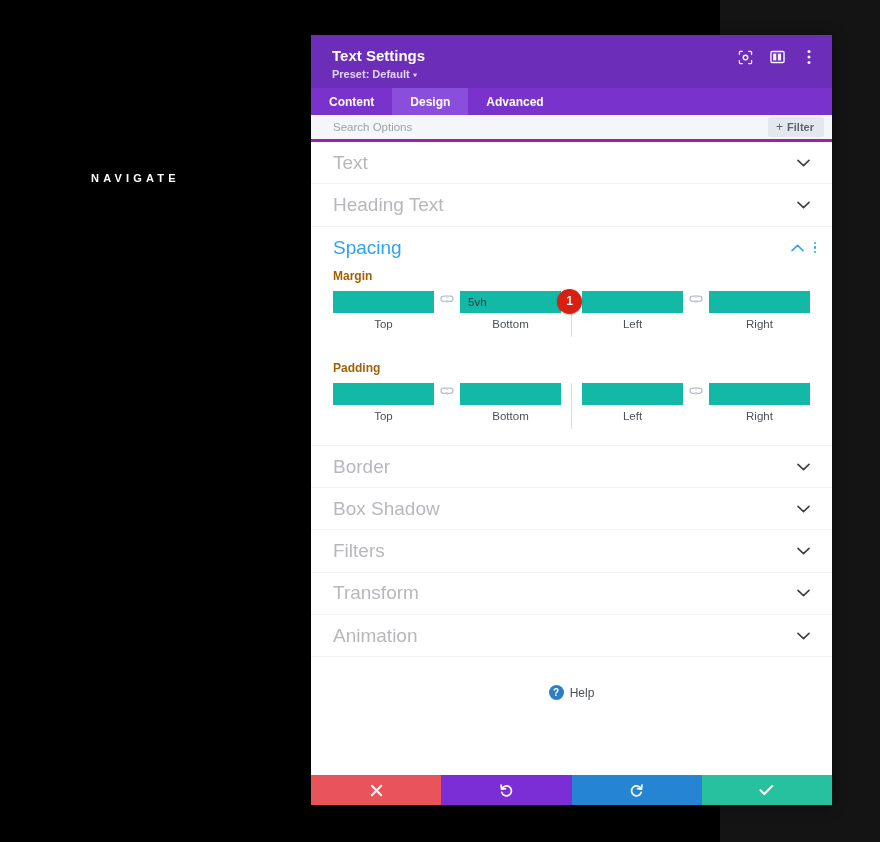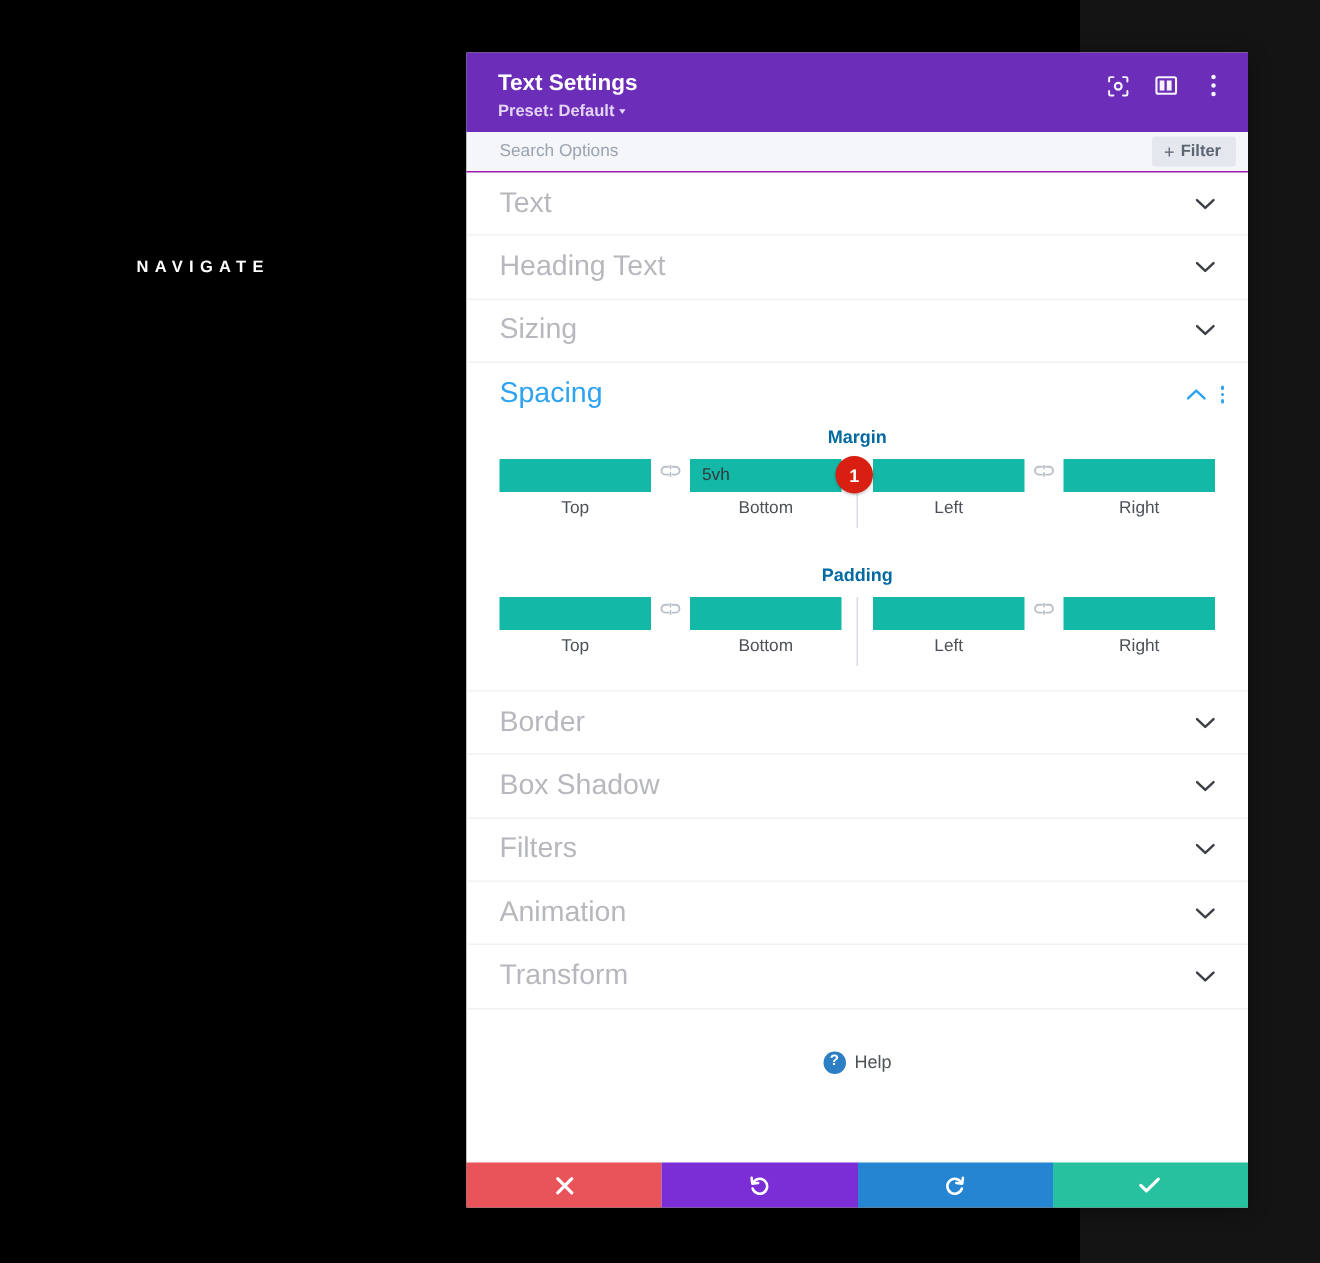--- a/index.html
+++ b/index.html
@@ -97,21 +97,21 @@
     display: flex;
     align-items: center;
     cursor: pointer;
     white-space: nowrap;
   }
   .tab.active { background: #8b4ddb; }
 
   
   .search-row {
     background: #f4f6f9;
-    border-bottom: 1px solid #a21caf;
+    border-bottom: 3px solid #a21caf;
     height: 27px;
     display: flex;
     align-items: center;
     padding-left: 22px;
     padding-right: 8px;
     flex: 0 0 auto;
     position: relative;
   }
   .search-input {
     border: none;
@@ -180,24 +180,23 @@
   .open-head-icons { display: flex; align-items: center; gap: 10px; }
   .dots { display: flex; flex-direction: column; gap: 2px; cursor: pointer; }
   .dots i { width: 2.5px; height: 2.5px; border-radius: 50%; background: #2ea3f2; display: block; }
 
   .section-inner {
     padding: 0 22px 16px 22px;
     border-bottom: 1px solid #f1f2f4;
   }
   .group-label {
     font-size: 12px;
-    color: #0369a1;
+    color: #a16207;
     font-weight: bold;
     margin-bottom: 8px;
-    text-align: center;
   }
   .group-label.second { margin-top: 24px; }
 
   .field-row {
     display: flex;
     align-items: flex-start;
     position: relative;
   }
   .pair {
     display: flex;
@@ -327,20 +326,25 @@
         <div class="hicon">
           <svg width="4" height="16" viewBox="0 0 4 16">
             <circle cx="2" cy="2.4" r="1.5" fill="#ffffff"></circle>
             <circle cx="2" cy="8" r="1.5" fill="#ffffff"></circle>
             <circle cx="2" cy="13.6" r="1.5" fill="#ffffff"></circle>
           </svg>
         </div>
       </div>
     </div>
 
+    <div class="tabs">
+      <div class="tab">Content</div>
+      <div class="tab active">Design</div>
+      <div class="tab">Advanced</div>
+    </div>
 
     <div class="search-row">
       <input class="search-input" type="text" placeholder="Search Options" style="">
       <div class="filter-btn">
         <span class="plus-ico">+</span>
         <span>Filter</span>
       </div>
     </div>
 
     <div class="modal-body">
@@ -356,28 +360,20 @@
 
       <div class="acc">
         <span class="acc-label">Heading Text</span>
         <span class="chev">
           <svg width="13" height="8" viewBox="0 0 13 8">
               <path d="M1 1.4L6.5 6.6L12 1.4" fill="none" stroke="#3c3f45" stroke-width="1.6" stroke-linecap="round" stroke-linejoin="round"></path>
             </svg>
         </span>
       </div>
 
-      <div class="acc">
-        <span class="acc-label">Sizing</span>
-        <span class="chev">
-          <svg width="13" height="8" viewBox="0 0 13 8">
-              <path d="M1 1.4L6.5 6.6L12 1.4" fill="none" stroke="#3c3f45" stroke-width="1.6" stroke-linecap="round" stroke-linejoin="round"></path>
-            </svg>
-        </span>
-      </div>
 
       <div class="acc-open-head">
         <span class="acc-label">Spacing</span>
         <span class="open-head-icons">
           <span class="chev">
             <svg width="13" height="8" viewBox="0 0 13 8">
                 <path d="M1 6.6L6.5 1.4L12 6.6" fill="none" stroke="#2ea3f2" stroke-width="1.6" stroke-linecap="round" stroke-linejoin="round"></path>
               </svg>
           </span>
           <span class="dots">
@@ -497,29 +493,29 @@
       </div>
       <div class="acc">
         <span class="acc-label">Filters</span>
         <span class="chev">
           <svg width="13" height="8" viewBox="0 0 13 8">
               <path d="M1 1.4L6.5 6.6L12 1.4" fill="none" stroke="#3c3f45" stroke-width="1.6" stroke-linecap="round" stroke-linejoin="round"></path>
             </svg>
         </span>
       </div>
       <div class="acc">
+        <span class="acc-label">Transform</span>
+        <span class="chev">
+          <svg width="13" height="8" viewBox="0 0 13 8">
+              <path d="M1 1.4L6.5 6.6L12 1.4" fill="none" stroke="#3c3f45" stroke-width="1.6" stroke-linecap="round" stroke-linejoin="round"></path>
+            </svg>
+        </span>
+      </div>
+      <div class="acc">
         <span class="acc-label">Animation</span>
-        <span class="chev">
-          <svg width="13" height="8" viewBox="0 0 13 8">
-              <path d="M1 1.4L6.5 6.6L12 1.4" fill="none" stroke="#3c3f45" stroke-width="1.6" stroke-linecap="round" stroke-linejoin="round"></path>
-            </svg>
-        </span>
-      </div>
-      <div class="acc">
-        <span class="acc-label">Transform</span>
         <span class="chev">
           <svg width="13" height="8" viewBox="0 0 13 8">
               <path d="M1 1.4L6.5 6.6L12 1.4" fill="none" stroke="#3c3f45" stroke-width="1.6" stroke-linecap="round" stroke-linejoin="round"></path>
             </svg>
         </span>
       </div>
 
       <div class="help-wrap">
         <span class="help-ico">?</span>
         <span class="help-text">Help</span>

